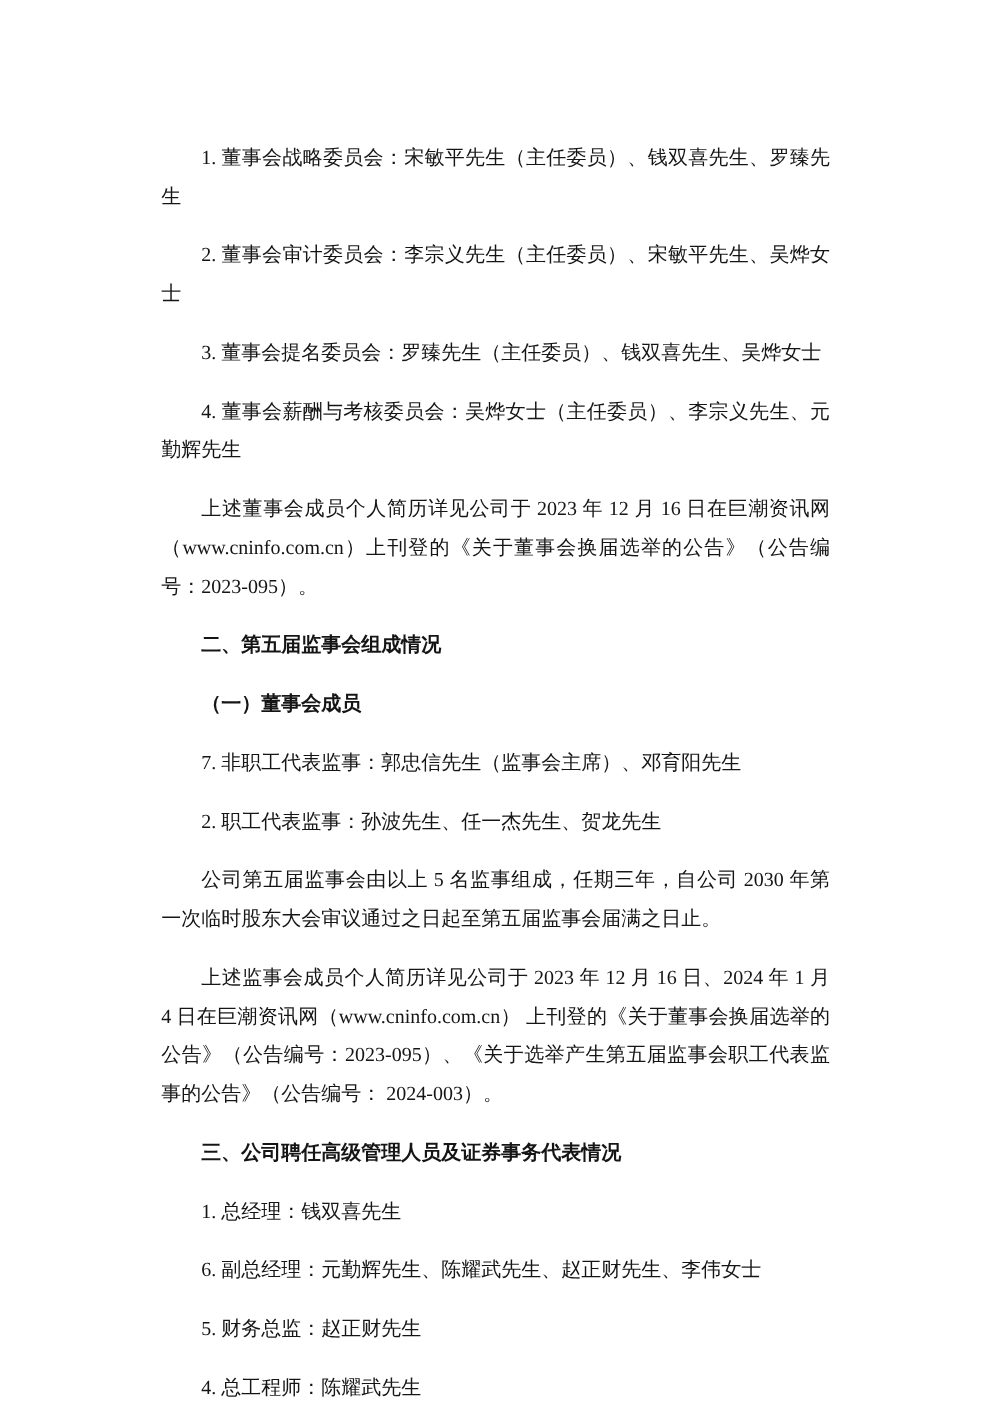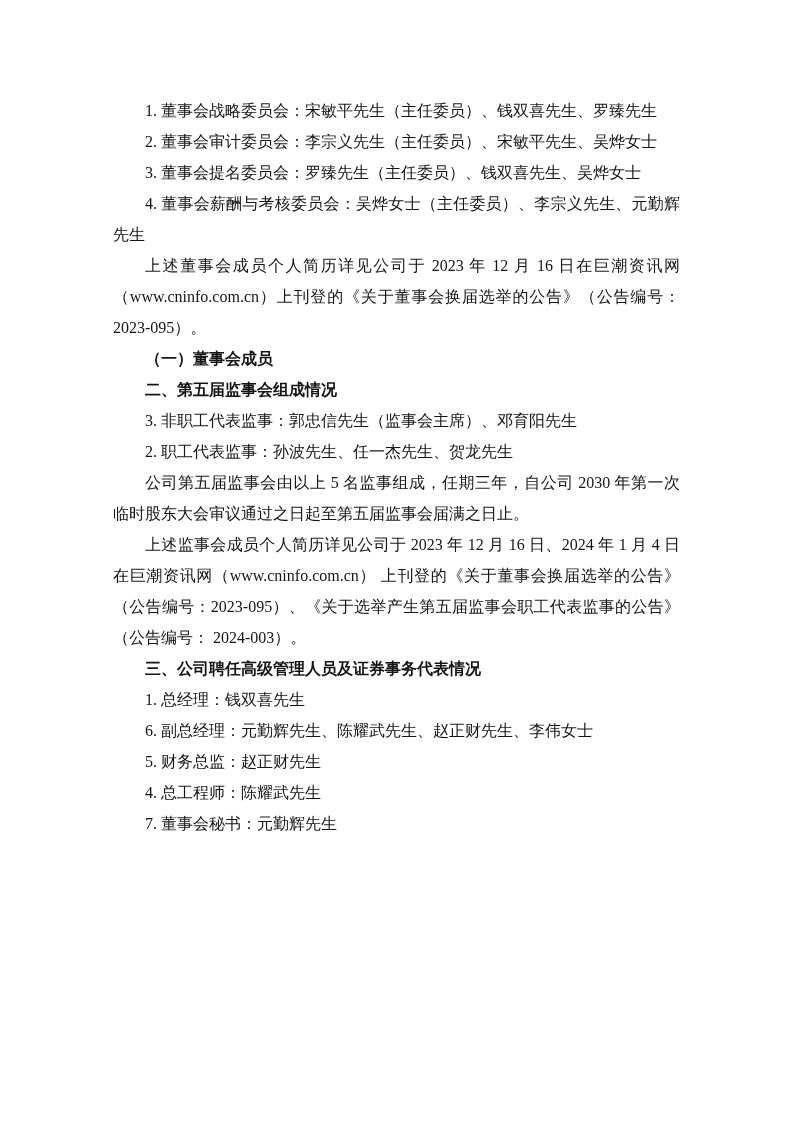--- a/index.html
+++ b/index.html
@@ -20,44 +20,44 @@
   }
   .content {
     position: absolute;
     left: 113px;
     top: 95px;
     width: 567px;
     font-size: 16px;
     line-height: 31px;
   }
   .content p {
-    margin: 0;
+    margin: 16px;
     padding: 0;
     text-indent: 2em;
     text-align: justify;
     word-break: normal;
   }
   .content p.heading {
     font-weight: bold;
     text-align: left;
   }
 </style>
 </head>
 <body>
 
 <div class="page">
   <div class="content">
     <p>1. 董事会战略委员会：宋敏平先生（主任委员）、钱双喜先生、罗臻先生</p>
     <p>2. 董事会审计委员会：李宗义先生（主任委员）、宋敏平先生、吴烨女士</p>
     <p>3. 董事会提名委员会：罗臻先生（主任委员）、钱双喜先生、吴烨女士</p>
     <p>4. 董事会薪酬与考核委员会：吴烨女士（主任委员）、李宗义先生、元勤辉先生</p>
     <p>上述董事会成员个人简历详见公司于 2023 年 12 月 16 日在巨潮资讯网（www.cninfo.com.cn）上刊登的《关于董事会换届选举的公告》（公告编号：2023-095）。</p>
+    <p class="heading">二、第五届监事会组成情况</p>
     <p class="heading">（一）董事会成员</p>
-    <p class="heading">二、第五届监事会组成情况</p>
-    <p>3. 非职工代表监事：郭忠信先生（监事会主席）、邓育阳先生</p>
+    <p>7. 非职工代表监事：郭忠信先生（监事会主席）、邓育阳先生</p>
     <p>2. 职工代表监事：孙波先生、任一杰先生、贺龙先生</p>
     <p>公司第五届监事会由以上 5 名监事组成，任期三年，自公司 2030 年第一次临时股东大会审议通过之日起至第五届监事会届满之日止。</p>
     <p>上述监事会成员个人简历详见公司于 2023 年 12 月 16 日、2024 年 1 月 4 日在巨潮资讯网（www.cninfo.com.cn） 上刊登的《关于董事会换届选举的公告》（公告编号：2023-095）、《关于选举产生第五届监事会职工代表监事的公告》（公告编号： 2024-003）。</p>
     <p class="heading">三、公司聘任高级管理人员及证券事务代表情况</p>
     <p>1. 总经理：钱双喜先生</p>
     <p>6. 副总经理：元勤辉先生、陈耀武先生、赵正财先生、李伟女士</p>
     <p>5. 财务总监：赵正财先生</p>
     <p>4. 总工程师：陈耀武先生</p>
     <p>7. 董事会秘书：元勤辉先生</p>
   </div>

